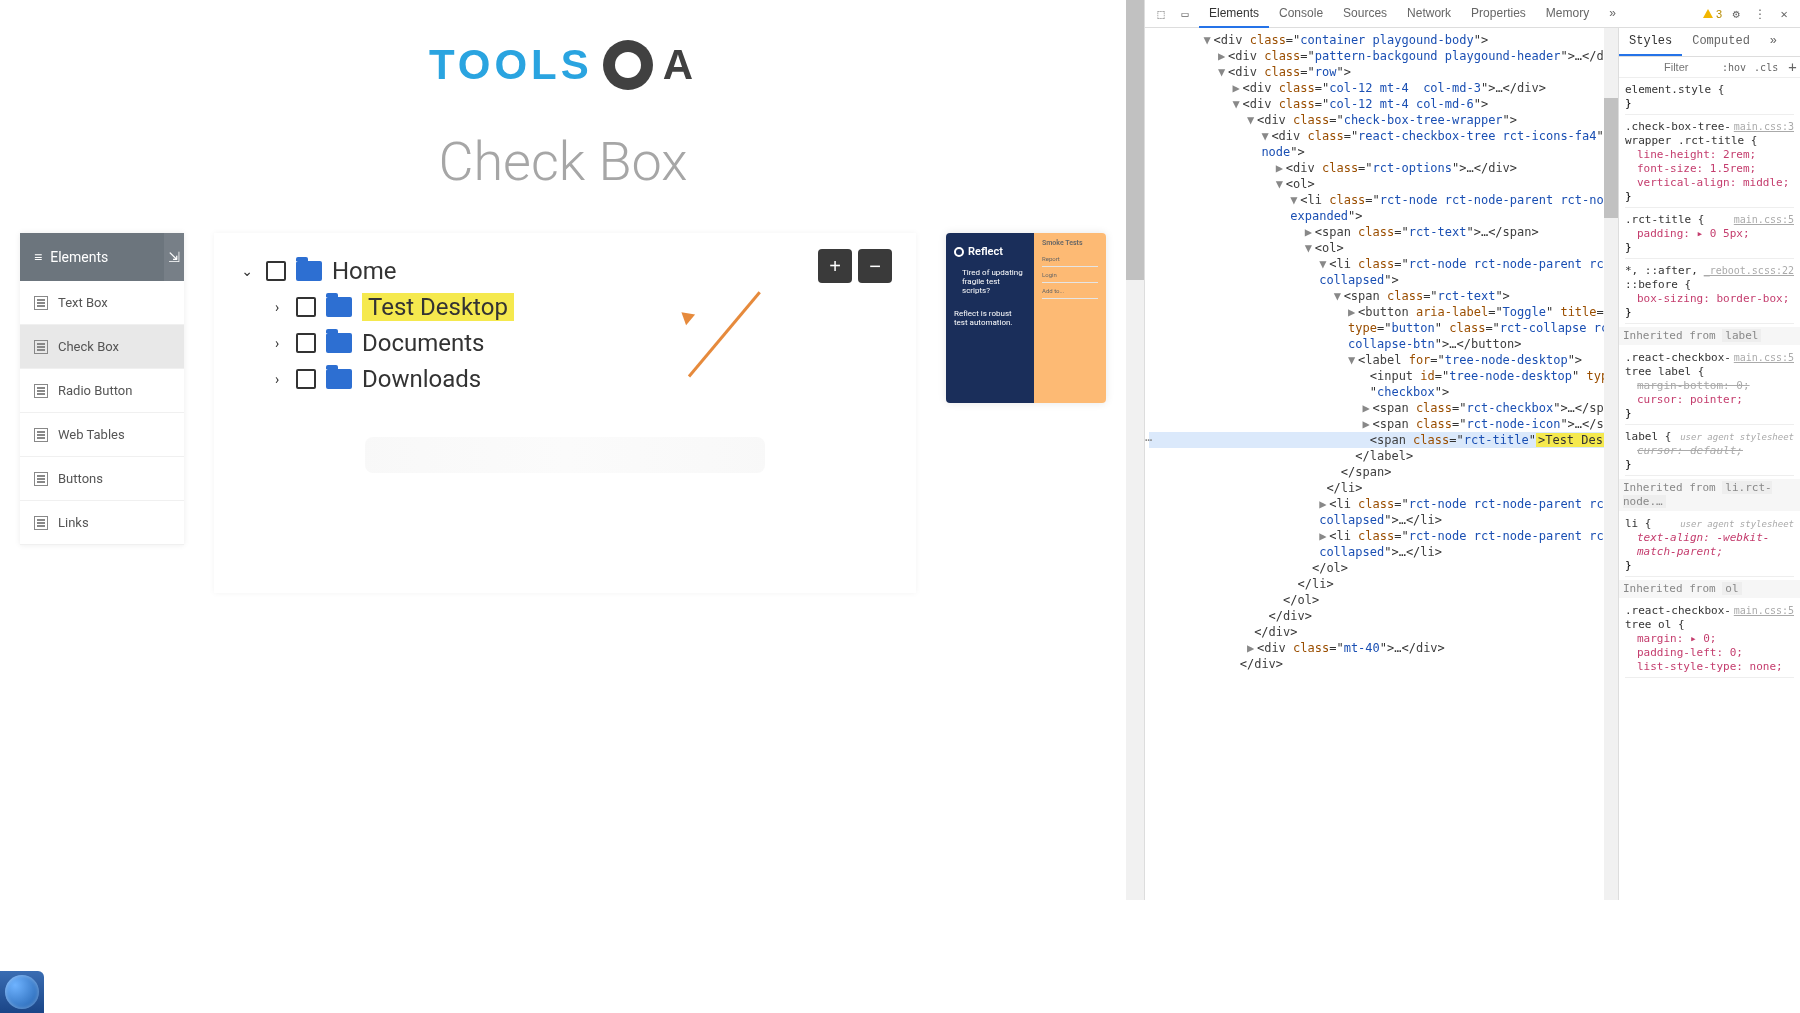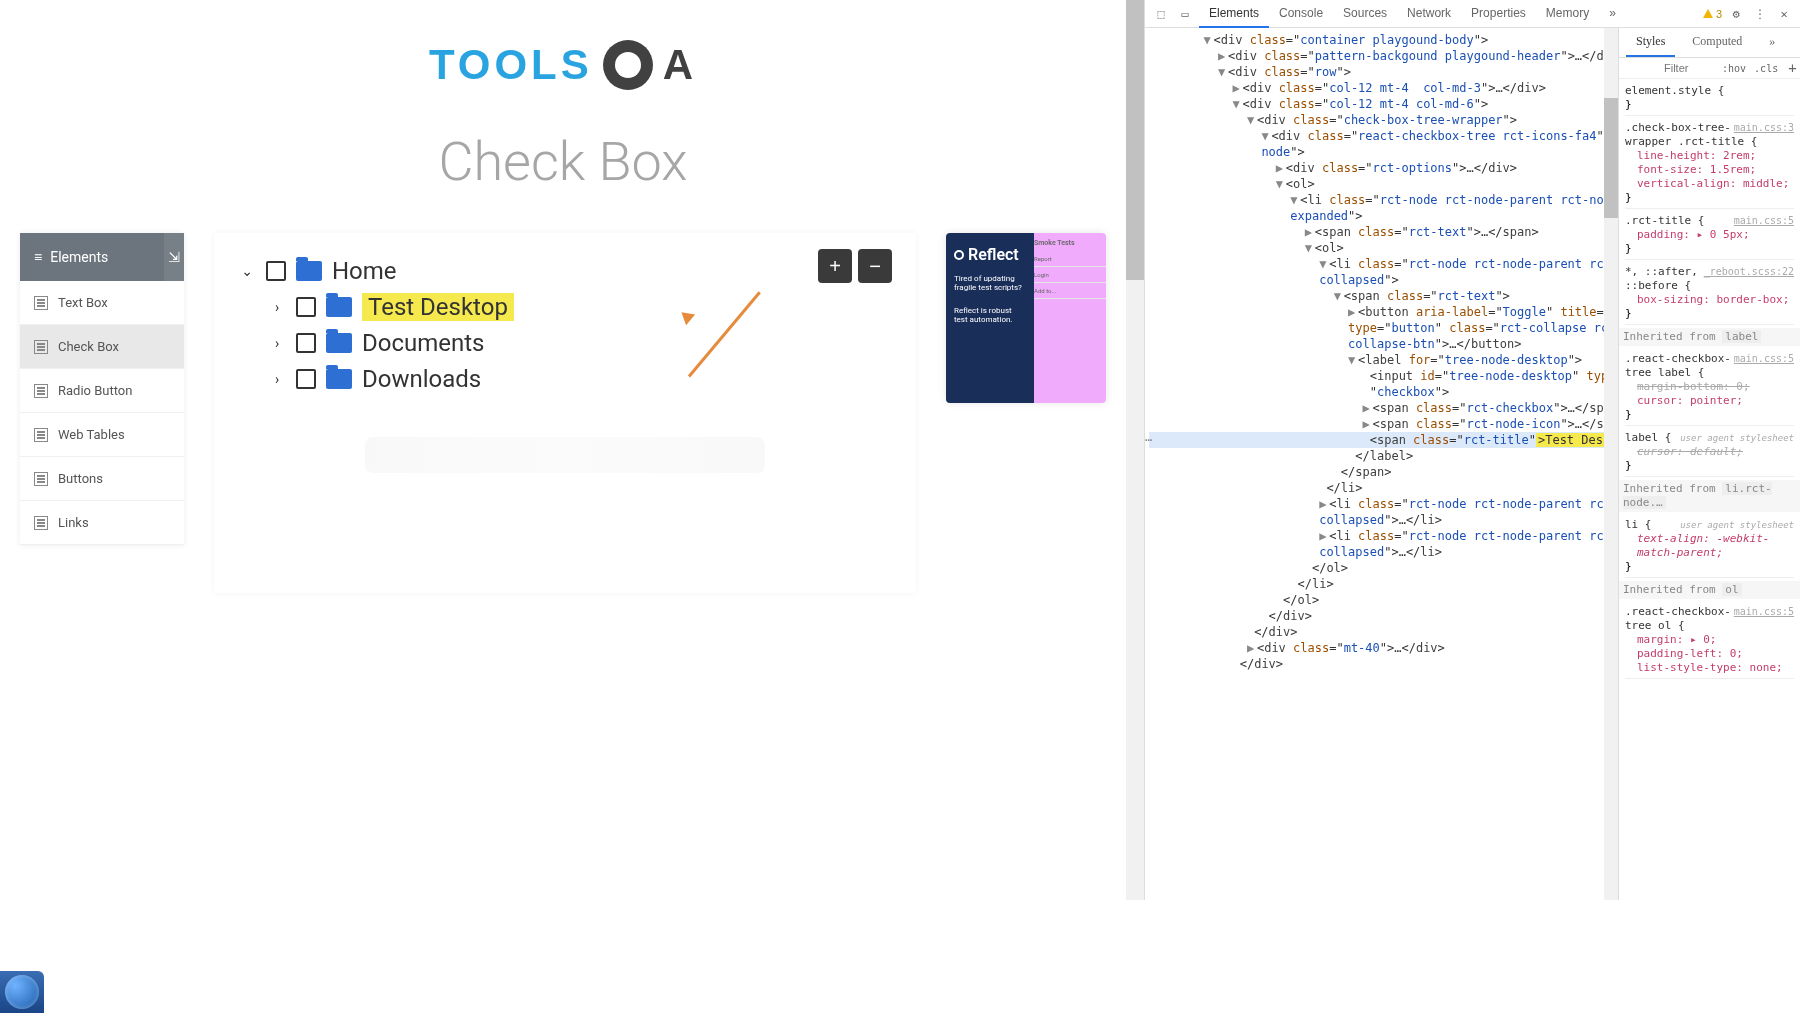--- a/index.html
+++ b/index.html
@@ -44,23 +44,23 @@
 .node-label { }
 .highlighted { background: #f5e94e; padding: 0 6px; }
 
 
 .arrow-line { position:absolute; width:110px; height:3px; background:#e68a3c; transform: rotate(-50deg); top:142px; left:475px; transform-origin: left center; }
 .arrow-head { position:absolute; left:466px; top:76px; width:0; height:0; border-right:12px solid #e68a3c; border-top:7px solid transparent; border-bottom:7px solid transparent; transform: rotate(40deg); }
 
 
 .ad-box { width: 160px; height: 170px; background: #fff; box-shadow: 0 0 8px rgba(0,0,0,.1); border-radius: 4px; overflow:hidden; display:flex; }
 .ad-blue { width: 55%; background: #1a2e5a; color: #fff; padding: 12px 8px; font-size: 8px; }
-.ad-blue .brand { display:flex; align-items:center; gap:4px; margin-bottom:10px; font-size:16px; font-weight:600; }
+.ad-blue .brand { display:flex; align-items:center; gap:4px; margin-bottom:10px; font-size:11px; font-weight:600; }
 .ad-blue .brand .dot { width:10px; height:10px; border:2px solid #fff; border-radius:50%; }
-.ad-white { width:45%; background:#f0abfc; padding:6px 0; font-size:6px; color:#666; }
+.ad-white { width:45%; background:#fdba74; padding:6px 8px; font-size:6px; color:#666; }
 .ad-white .rowmini { padding:4px 0; border-bottom:1px solid #e5e5e5; }
 
 
 .shadow-strip { height: 36px; margin: 40px auto 0; width: 400px; background: linear-gradient(90deg, #eee 0%, #f5f5f5 50%, #eee 100%); opacity:.4; border-radius: 8px; }
 
 
 .devtools { width: 656px; background: #fff; border-left: 1px solid #ddd; display:flex; flex-direction:column; font-family: Menlo, Consolas, monospace; font-size: 12px; height: 900px; }
 .dev-toolbar { height: 28px; border-bottom:1px solid #ddd; display:flex; align-items:center; padding: 0 6px; gap: 4px; }
 .dev-toolbar .tool-btn { width:20px; height:20px; display:flex; align-items:center; justify-content:center; color:#666; cursor:pointer; }
 .dev-tabs { display:flex; }
@@ -79,21 +79,21 @@
 .dom-pane .text-node { color:#333; }
 .dom-pane .arrow { color:#888; display:inline-block; width:10px; }
 .dom-pane .hl-line { background: #dbe9fb; }
 .dom-pane .hl-span { background: #f5e94e; padding:0 2px; }
 .dom-pane .dots-gutter { position:absolute; left:0; color:#888; }
 .dom-scrollbar { width:14px; background:#f1f1f1; }
 .dom-scroll-thumb { width:14px; height:120px; background:#c1c1c1; margin-top:70px; }
 
 .styles-pane { width: 182px; border-left: 1px solid #ddd; display:flex; flex-direction:column; font-size:11px; }
 .styles-tabs { display:flex; border-bottom:1px solid #ddd; }
-.styles-tab { padding:6px 10px; font-family:Liberation Serif, serif; font-size:12px; color:#666; cursor:pointer;margin-left:7px; }
+.styles-tab { padding:6px 10px; font-family:Liberation Mono, monospace; font-size:12px; color:#666; cursor:pointer; }
 .styles-tab.active { color:#333; border-bottom:2px solid #2573e8; }
 .styles-toolbar { display:flex; border-bottom:1px solid #eee; align-items:center;padding-left:39px; }
 .styles-filter { border:none; padding:4px 6px; font-size:11px; color:#aaa; flex:1; width:60px; font-family:-apple-system,sans-serif; }
 .styles-toolbar .pill { padding: 2px 4px; font-size:10px; color:#666; cursor:pointer; font-family: Menlo, monospace; }
 .styles-toolbar .plus { padding: 2px 6px; font-size:14px; color:#666; cursor:pointer; }
 .styles-body { flex:1; overflow:auto; padding: 2px 6px; line-height: 14px; }
 .styles-body .sec { border-bottom: 1px solid #eee; padding: 3px 0; margin-bottom: 2px; }
 .styles-body .link { color:#aaa; float:right; text-decoration: underline; font-size:10px; }
 .styles-body .sel { color:#333; }
 .styles-body .prop { color:#c43c6d; padding-left:12px; display:block; }
@@ -189,21 +189,21 @@
         <div class="arrow-head"></div>
         <div class="shadow-strip"></div>
       </div>
 
       <div class="ad-box">
         <div class="ad-blue">
           <div class="brand">
               <span class="dot"></span>
               <span>Reflect</span>
             </div>
-          <div style="margin-bottom:14px;">Tired of updating fragile test scripts?</div>
+          <div style="margin-bottom:14px;margin-left:8px;">Tired of updating fragile test scripts?</div>
           <div>Reflect is robust test automation.</div>
         </div>
         <div class="ad-white">
           <div style="font-weight:600; font-size:7px; margin-bottom:4px;">Smoke Tests</div>
           <div class="rowmini">Report</div>
           <div class="rowmini">Login</div>
           <div class="rowmini">Add to...</div>
         </div>
       </div>
     </div>

